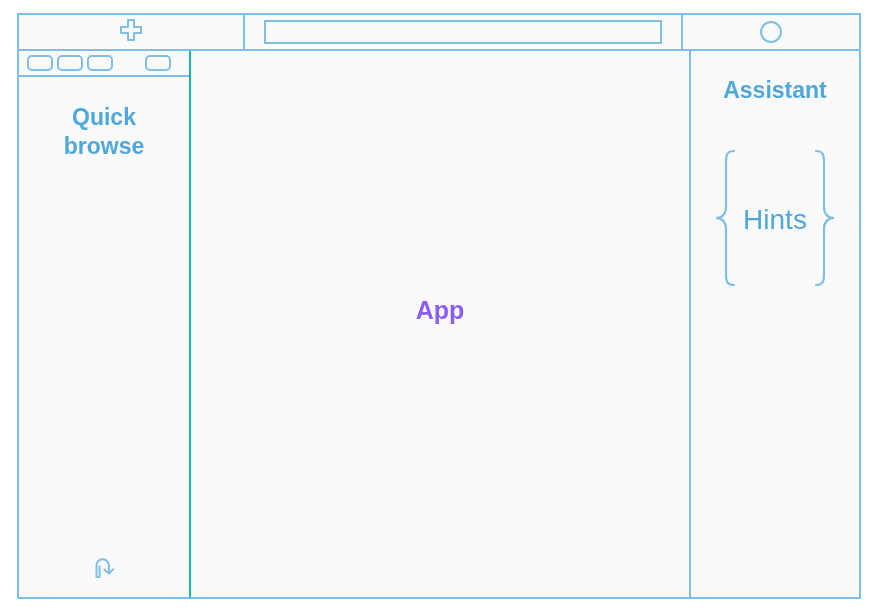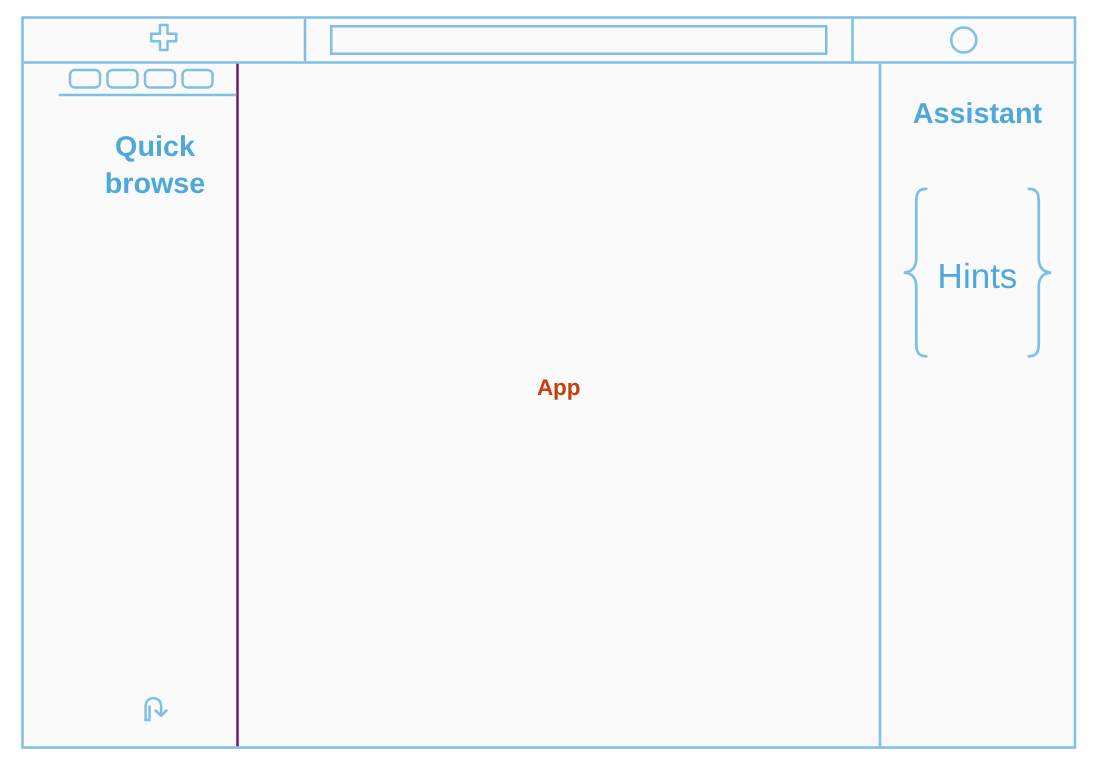--- a/index.html
+++ b/index.html
@@ -99,24 +99,23 @@
     right: 0;
     bottom: 0;
     display: flex;
   }
 
   
   .sidebar {
     position: relative;
     width: 172px;
     box-sizing: border-box;
-    border-right: 2px solid #701a75;
+    border-right: 2px solid #14b8a6;
     display: flex;
     flex-direction: column;
-    align-items: flex-end;
   }
   .tabstrip {
     height: 26px;
     box-sizing: border-box;
     border-bottom: 2px solid #7FBEE6;
     display: flex;
     align-items: center;
     padding: 0 8px;
   }
   .tab-chip {
@@ -165,31 +164,31 @@
   .mainarea {
     position: relative;
     flex: 1;
     box-sizing: border-box;
     border-right: 2px solid #7FBEE6;
     display: flex;
     align-items: center;
     justify-content: center;
   }
   .main-label {
-    font-size: 18px;
+    font-size: 25px;
     font-weight: bold;
-    color: #c2410c;
+    color: #8b5cf6;
     position: relative;
     top: -14px;
   }
 
   
   .assistant {
     position: relative;
-    width: 154px;
+    width: 168px;
     box-sizing: border-box;
     display: flex;
     flex-direction: column;
     align-items: center;
   }
   .assistant-title {
     margin-top: 26px;
     font-size: 23px;
     font-weight: bold;
     color: #4FA8DC;

